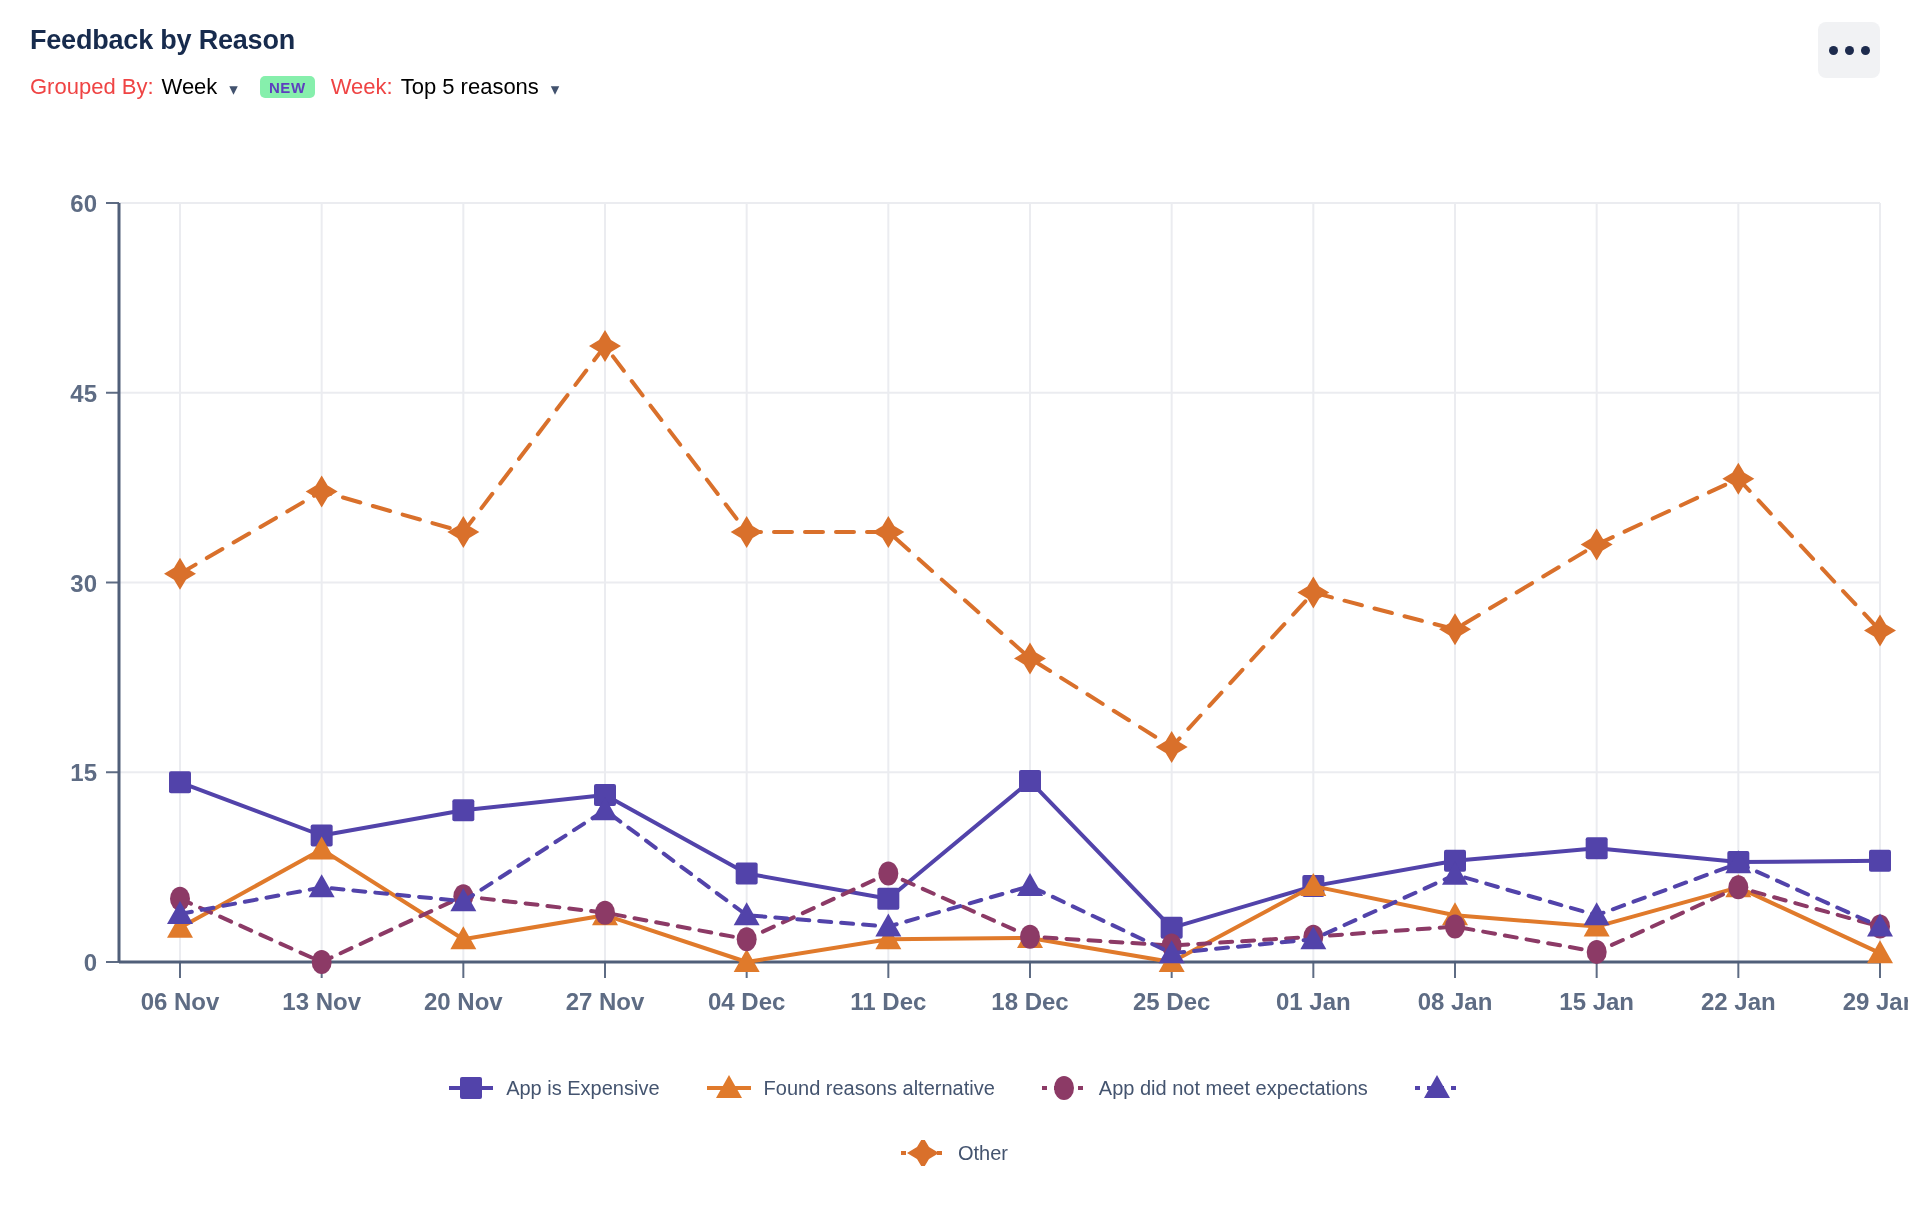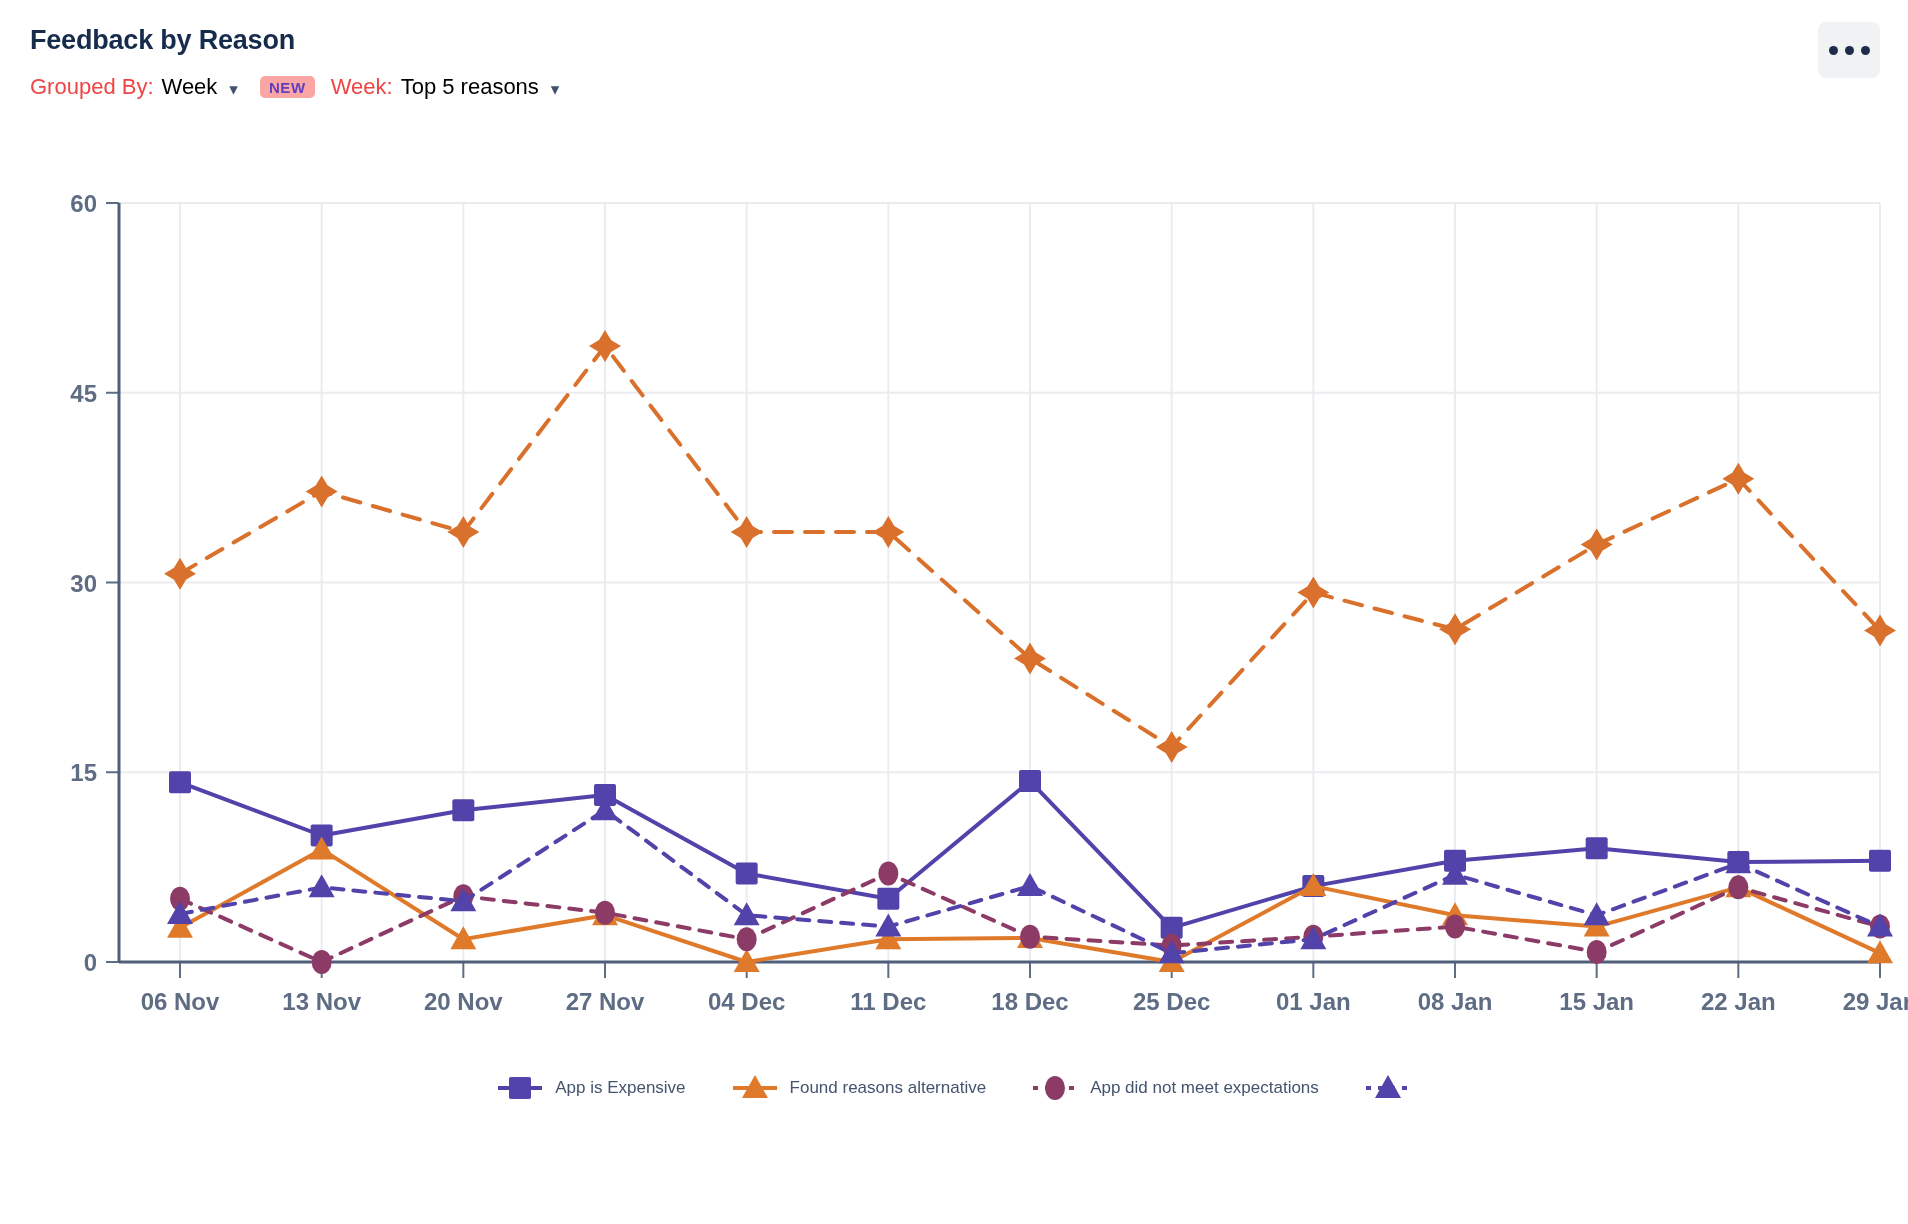--- a/index.html
+++ b/index.html
@@ -57,21 +57,21 @@
     margin-left: 12px;
     margin-right: 22px;
     color: #42526E;
     font-size: 17px;
     position: relative;
     top: 2px;
     cursor: pointer;
   }
   .badge-new {
     display: inline-block;
-    background: #fca5a5;
+    background: #86efac;
     color: #5E3FBE;
     font-size: 15px;
     font-weight: bold;
     letter-spacing: 0.6px;
     border-radius: 5px;
     padding: 4px 9px 3px 9px;
     margin-right: 16px;
     line-height: 1;
   }
   .more-btn {
@@ -112,21 +112,21 @@
     justify-content: center;
     align-items: center;
     column-gap: 46px;
     row-gap: 22px;
     padding: 0 20px;
   }
   .legend-item {
     display: flex;
     align-items: center;
     gap: 12px;
-    font-size: 17px;
+    font-size: 20px;
     color: #44546F;
     cursor: pointer;
   }
   .legend-sym { width: 46px; height: 26px; display:block; }
   .legend-row2 {
     position: absolute;
     left: 0;
     right: 0;
     top: 1140px;
     display: flex;
@@ -320,14 +320,23 @@
         </svg>
         <span>App did not meet expectations</span>
       </div>
       <div class="legend-item">
         <svg class="legend-sym" viewBox="0 0 46 26">
           <line x1="1" y1="13" x2="45" y2="13" stroke="#5243AA" stroke-width="4" stroke-dasharray="5 7"></line>
           <polygon points="23,0 36,23 10,23" fill="#5243AA"></polygon>
         </svg>
       </div>
     </div>
+  <div class="legend-row2" id="legend-row2">
+      <div class="legend-item">
+        <svg class="legend-sym" viewBox="0 0 46 26">
+          <line x1="1" y1="13" x2="45" y2="13" stroke="#D9702B" stroke-width="4" stroke-dasharray="5 7"></line>
+          <polygon points="23,-3 29,7 39,13 29,19 23,29 17,19 7,13 17,7" fill="#D9702B"></polygon>
+        </svg>
+        <span>Other</span>
+      </div>
+    </div>
 
 </div>
 
 </body></html>

